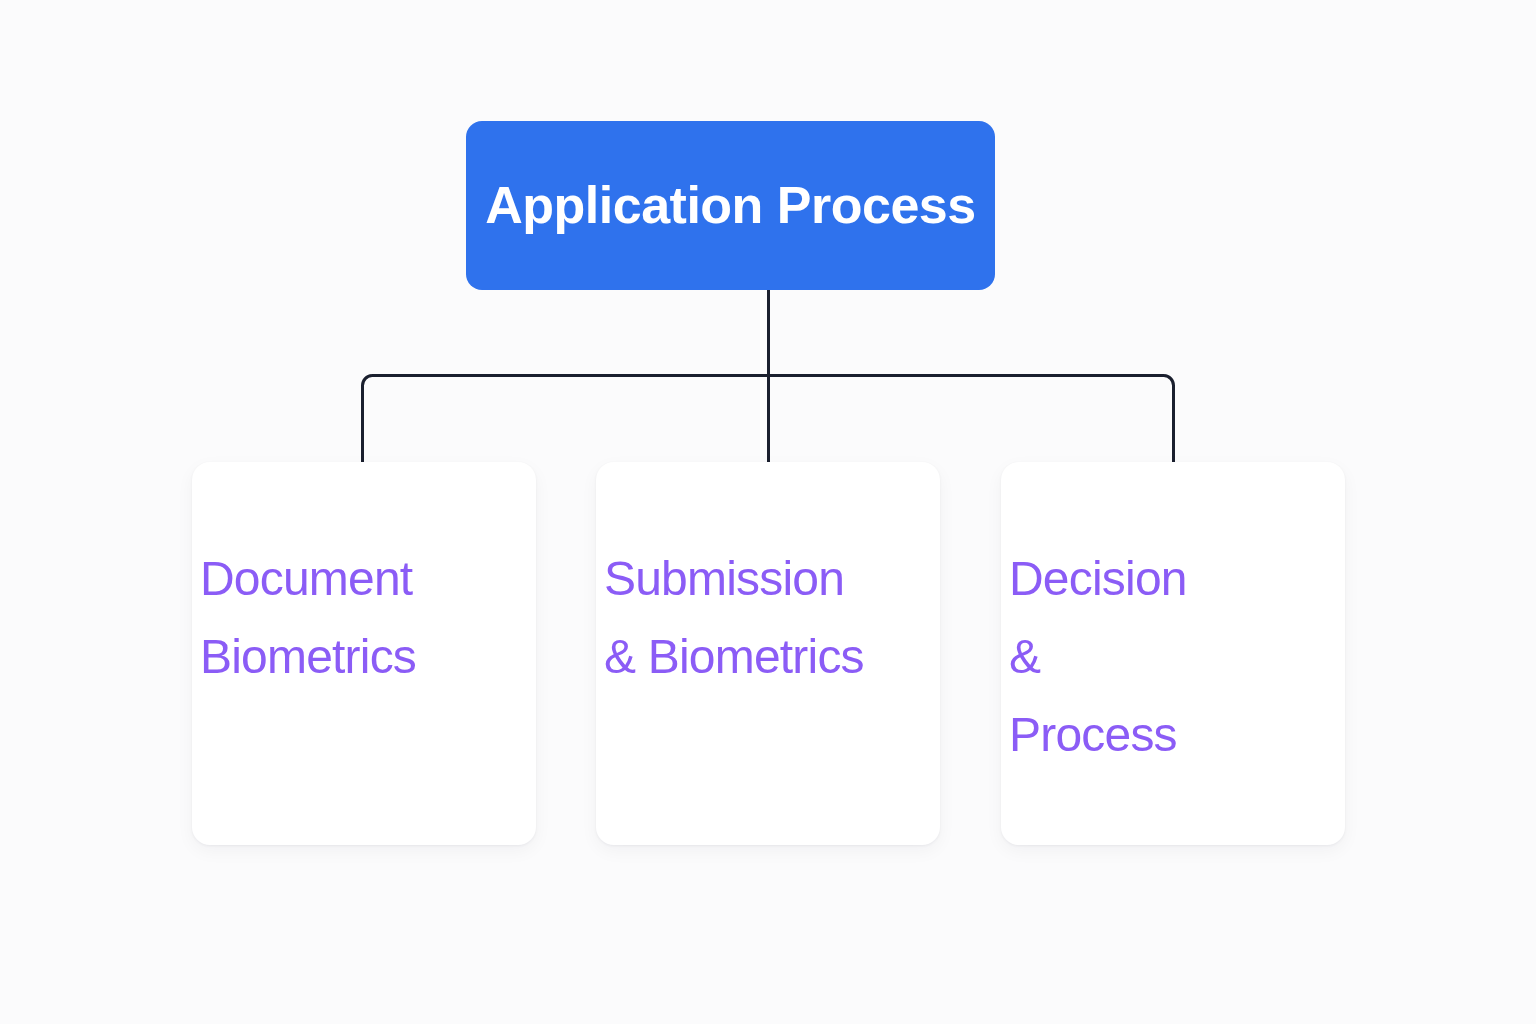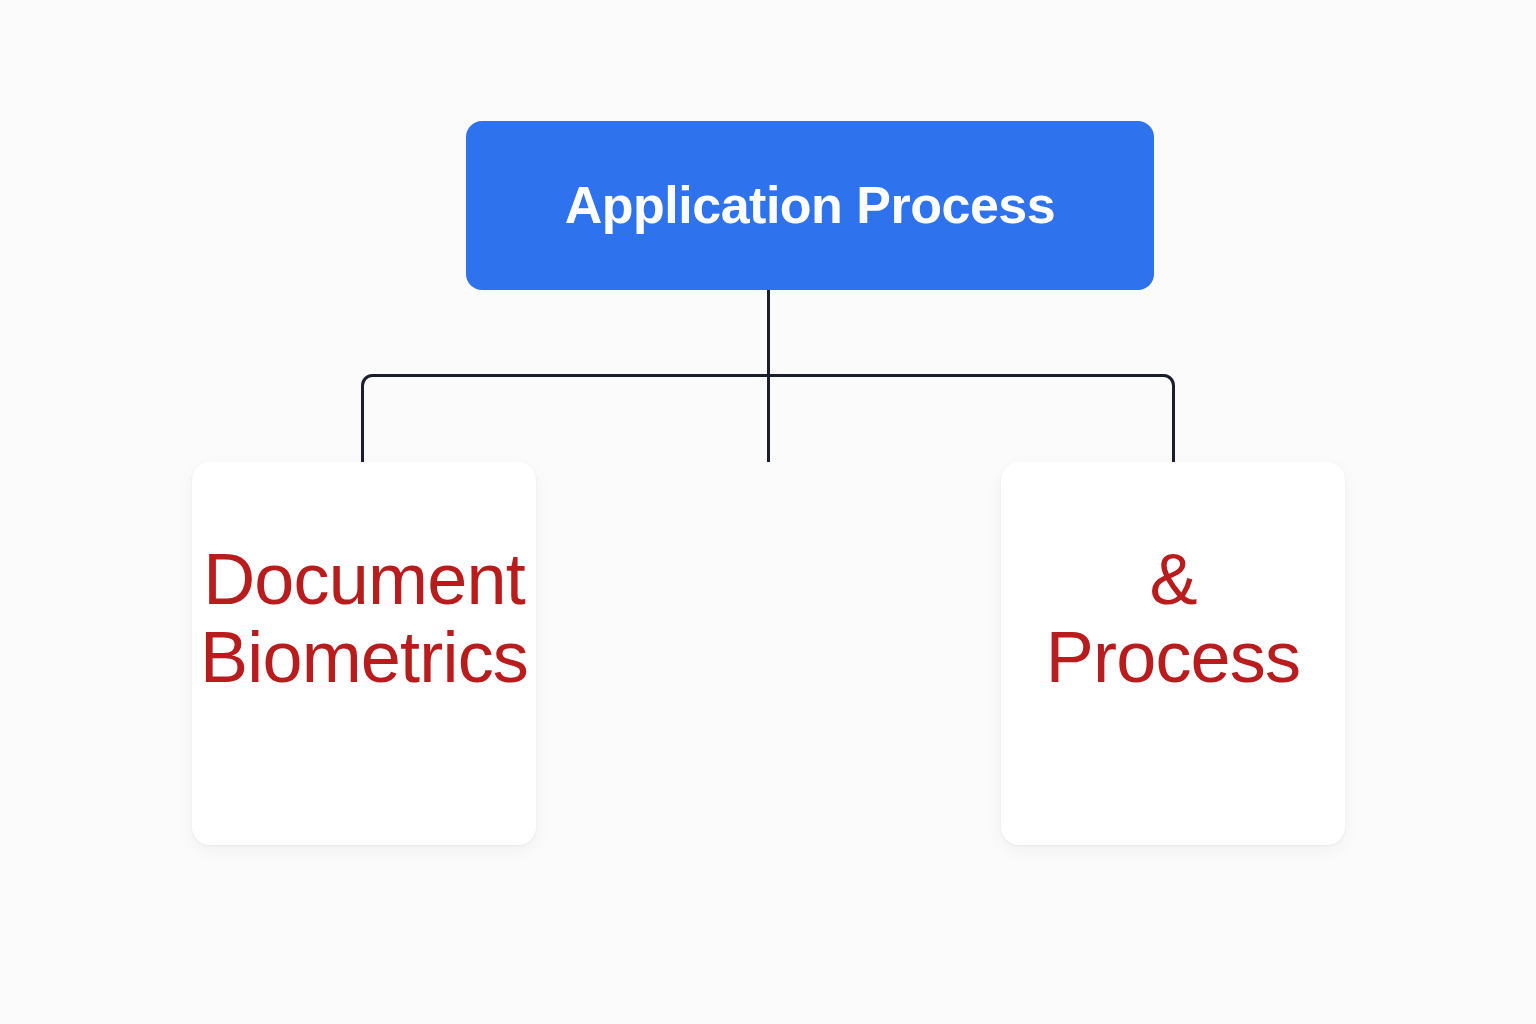--- a/index.html
+++ b/index.html
@@ -30,21 +30,21 @@
     width: 1536px;
     height: 1024px;
     pointer-events: none;
   }
 
   
   .root-node {
     position: absolute;
     left: 466px;
     top: 121px;
-    width: 688px;
+    width: 529px;
     height: 169px;
     border-radius: 16px;
     background: #2f72ed;
     display: flex;
     align-items: center;
     justify-content: center;
     box-sizing: border-box;
   }
   .root-label {
     color: #ffffff;
@@ -71,26 +71,25 @@
     flex-direction: column;
     align-items: center;
     justify-content: flex-start;
     padding-top: 78px;
   }
   .child-node.pos-0 { left: 192px; }
   .child-node.pos-1 { left: 596px; }
   .child-node.pos-2 { left: 1001px; }
 
   .child-label {
-    color: #b91c1c;
-    font-size: 72px;
+    color: #8b5cf6;
+    font-size: 48px;
     font-weight: 400;
     letter-spacing: -0.8px;
     line-height: 78px;
-    text-align: center;
     width: 100%;
     padding: 0 8px;
     box-sizing: border-box;
   }
   .child-label .ln {
     display: block;
   }
 </style>
 </head>
 <body>
@@ -116,21 +115,28 @@
     <div class="root-label">Application Process</div>
   </div>
 
   <div class="child-node pos-0">
     <div class="child-label">
       <span class="ln">Document</span>
       <span class="ln">Biometrics</span>
     </div>
   </div>
 
+  <div class="child-node pos-1">
+    <div class="child-label">
+      <span class="ln">Submission</span>
+      <span class="ln">&amp; Biometrics</span>
+    </div>
+  </div>
 
   <div class="child-node pos-2">
     <div class="child-label">
+      <span class="ln">Decision</span>
       <span class="ln">&amp;</span>
       <span class="ln">Process</span>
     </div>
   </div>
 
 </div>
 
 </body></html>

